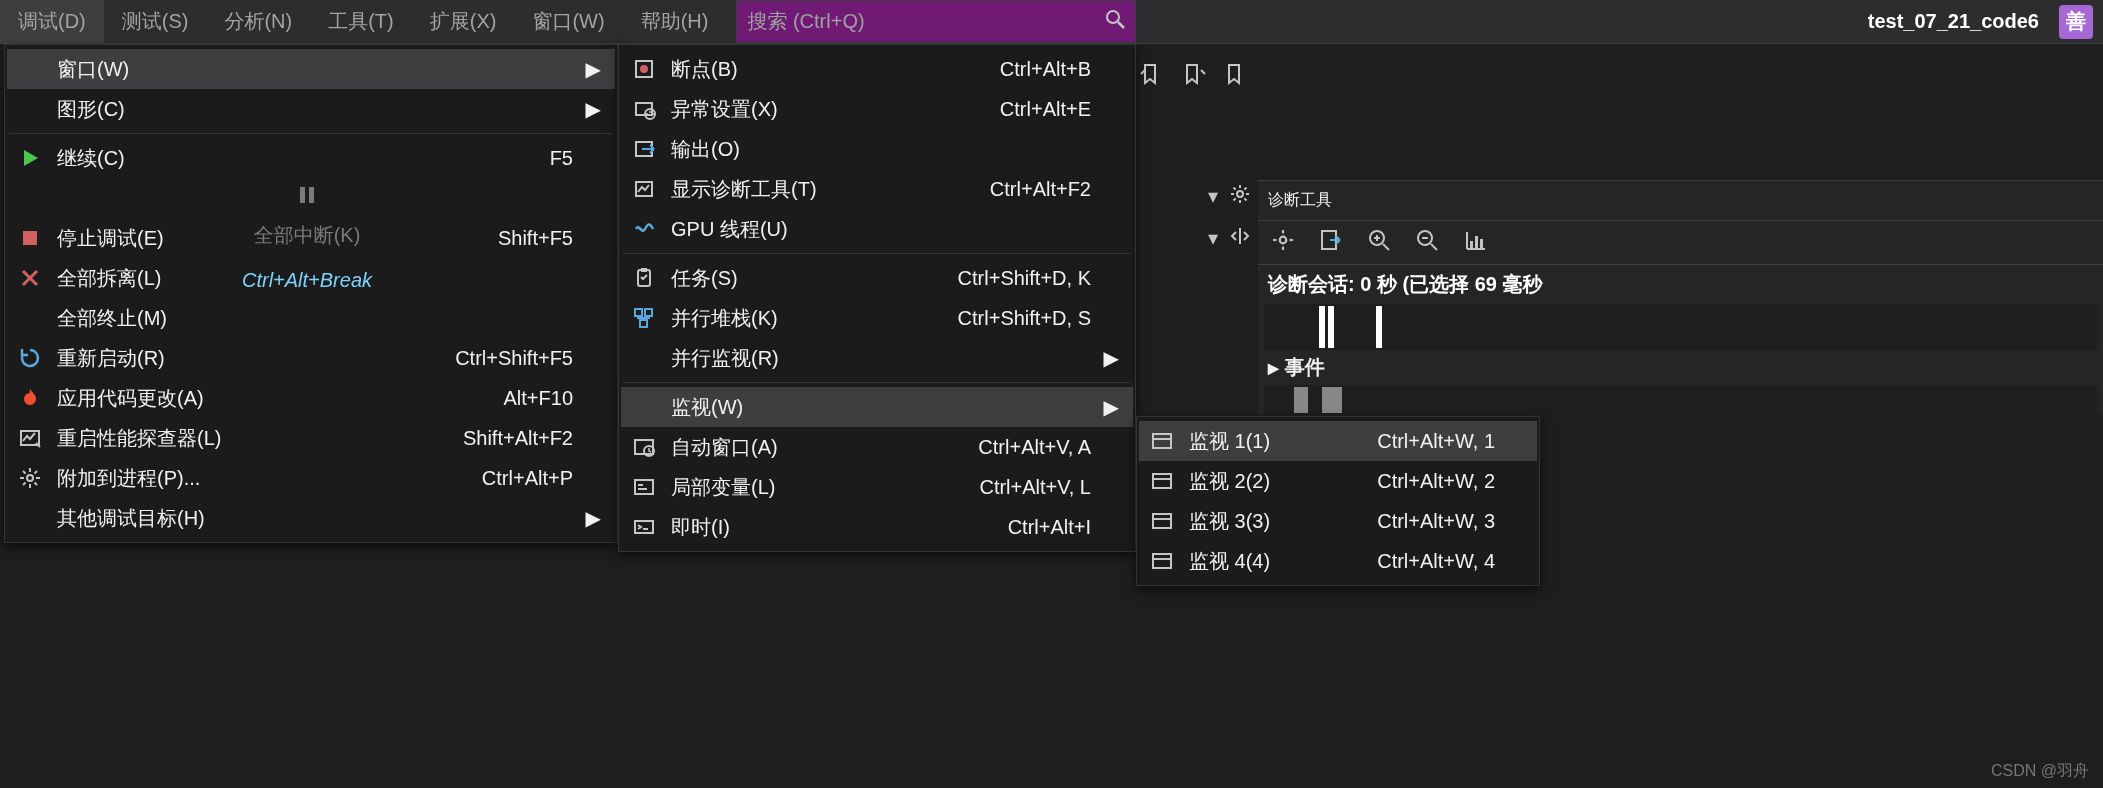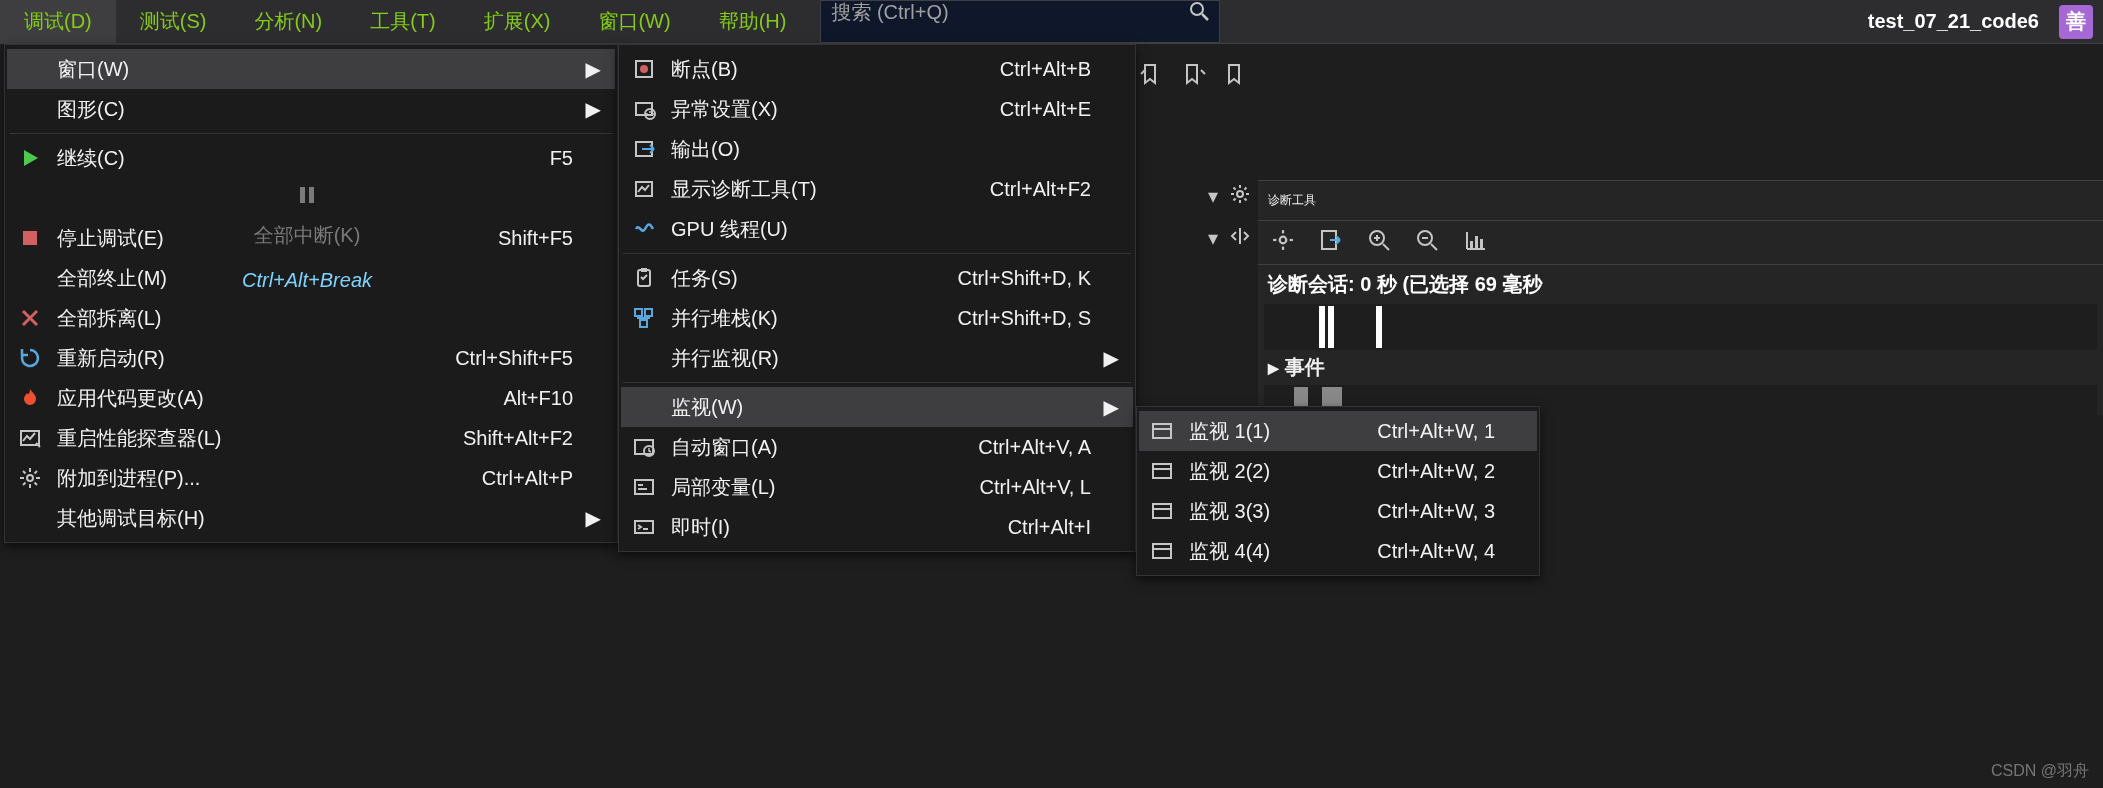--- a/index.html
+++ b/index.html
@@ -17,34 +17,34 @@
   .menubar {
     position: absolute;
     top: 0; left: 0; right: 0;
     height: 44px;
     background: #2d2d30;
     display: flex;
     align-items: stretch;
     border-bottom: 1px solid #3f3f46;
   }
   .menubar-item {
-    padding: 0 24px;
+    padding: 0 18px;
     display: flex;
     align-items: center;
     white-space: nowrap;
-    color: #84cc16;
+    color: #a3a3a3;
     cursor: default;
   }
   .menubar-item.active { background: #3e3e40; }
   .search-wrap {
     margin-left: 10px;
     flex: 0 0 400px;
     display: flex;
-    align-items: flex-start;
-    background: #0f172a;
+    align-items: center;
+    background: #701a75;
     border: 1px solid #3f3f46;
     padding: 0 10px;
     justify-content: space-between;
   }
   .search-wrap input {
     background: transparent;
     border: none;
     color: #a0a0a0;
     font-size: 20px;
     width: 330px;
@@ -97,21 +97,21 @@
     flex: 0 0 34px;
     color:#c5c5c5;
   }
   .di-label { flex: 0 0 auto; }
   .di-spacer { flex: 1 1 auto; min-width: 40px; }
   .di-sub { width: 18px; text-align:right; color:#f1f1f1; }
   .sep { height:1px; background:#333337; margin:4px 2px; }
 
   #menu-debug { top: 44px; left: 4px; width: 614px; }
   #menu-windows { top: 44px; left: 618px; width: 518px; }
-  #menu-watch { top: 406px; left: 1136px; width: 404px; }
+  #menu-watch { top: 416px; left: 1136px; width: 404px; }
 
   
   .toolbar-right {
     position:absolute;
     top:52px; left:1140px;
     height:44px;
     display:flex;align-items:center;gap:18px;
     color:#c5c5c5;
   }
   .toolbar-right span svg { display:block; }
@@ -119,21 +119,21 @@
   .diag-panel {
     position:absolute;
     top:180px; left:1258px; right:0;
     background:#252526;
     border-top:1px solid #3f3f46;
   }
   .diag-title-row {
     display:flex;align-items:center;height:40px;
     border-bottom:1px solid #3f3f46;
     padding-left:10px;
-    font-size:12px;
+    font-size:16px;
   }
   .diag-toolbar {
     display:flex;align-items:center;gap:26px;
     padding:8px 14px;
     border-bottom:1px solid #3f3f46;
   }
   .diag-toolbar .ico { color:#c5c5c5; }
   .diag-session {
     padding:6px 10px;
     font-weight:700;
@@ -351,33 +351,33 @@
         <svg width="22" height="22" viewBox="0 0 22 22">
           <rect x="4" y="4" width="14" height="14" fill="#d16060"></rect>
         </svg>
       </span>
       <span class="di-label">停止调试(E)</span>
       <span class="di-spacer"></span>
       <span class="shortcut">Shift+F5</span>
       <span class="di-sub"></span>
     </div>
     <div class="dropdown-item">
+      <span class="di-icon">
+        <svg width="22" height="22" viewBox="0 0 22 22">
+          <path d="M4 4l14 14M18 4L4 18" stroke="#d16060" stroke-width="3"></path>
+        </svg>
+      </span>
+      <span class="di-label">全部拆离(L)</span>
+      <span class="di-spacer"></span>
+      <span class="shortcut"></span>
+      <span class="di-sub"></span>
+    </div>
+    <div class="dropdown-item">
       <span class="di-icon"></span>
       <span class="di-label">全部终止(M)</span>
-      <span class="di-spacer"></span>
-      <span class="shortcut"></span>
-      <span class="di-sub"></span>
-    </div>
-    <div class="dropdown-item">
-      <span class="di-icon">
-        <svg width="22" height="22" viewBox="0 0 22 22">
-          <path d="M4 4l14 14M18 4L4 18" stroke="#d16060" stroke-width="3"></path>
-        </svg>
-      </span>
-      <span class="di-label">全部拆离(L)</span>
       <span class="di-spacer"></span>
       <span class="shortcut"></span>
       <span class="di-sub"></span>
     </div>
     <div class="dropdown-item">
       <span class="di-icon">
         <svg width="22" height="22" viewBox="0 0 22 22">
           <path d="M11 3a8 8 0 1 1-7.5 5" fill="none" stroke="#59a7dd" stroke-width="2.5"></path>
           <path d="M3 2v6h6" fill="none" stroke="#59a7dd" stroke-width="2.5"></path>
         </svg>

